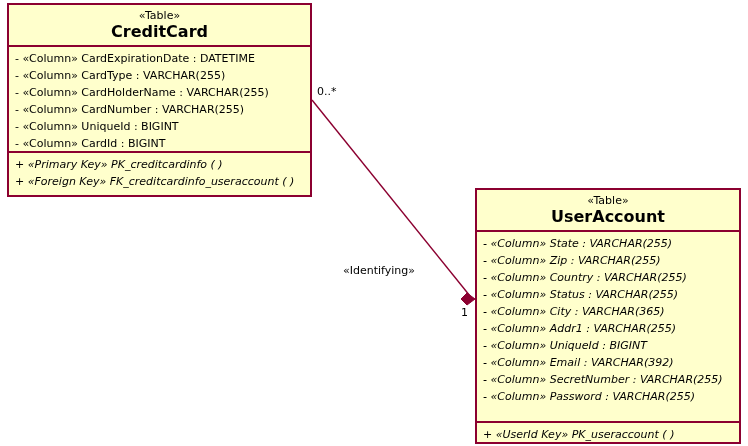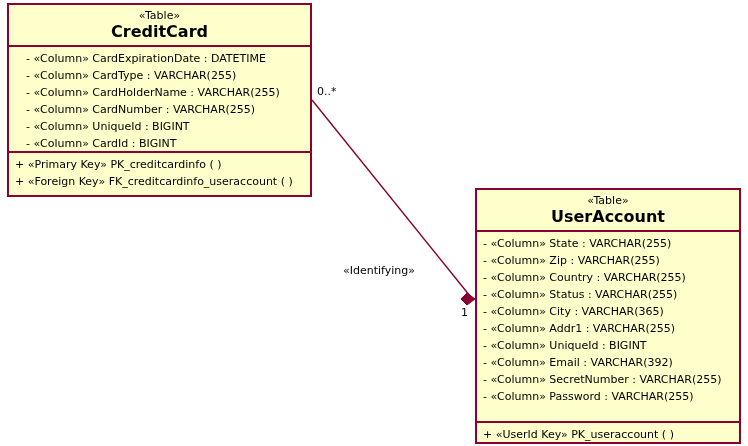--- a/index.html
+++ b/index.html
@@ -42,20 +42,21 @@
     font-size: 16px;
     color: #000000;
     font-weight: bold;
   }
   .uml-compartment {
     box-sizing: border-box;
     padding: 3px 0 3px 6px;
   }
   .uml-compartment.ops {
     border-top: 2px solid #8b0030;
+    font-style: italic;
   }
   .uml-feature {
     font-size: 11px;
     color: #000000;
     line-height: 17px;
     white-space: nowrap;
   }
 
   
   .connector-svg {
@@ -94,40 +95,40 @@
   <svg class="connector-svg" viewBox="0 0 748 446" xmlns="http://www.w3.org/2000/svg">
     <line class="conn-line" x1="312" y1="100" x2="470" y2="296"></line>
     <polygon class="conn-diamond" points="475,299 467,293 461,299 467,305"></polygon>
   </svg>
 
   <div class="uml-class" style="left:7px; top:3px; width:305px; height:194px;">
     <div class="uml-header" style="height:42px;">
       <span class="uml-stereotype">«Table»</span>
       <span class="uml-name">CreditCard</span>
     </div>
-    <div class="uml-compartment attrs" style="height:104px;margin-left:11px;">
+    <div class="uml-compartment attrs" style="height:104px;">
       <div class="uml-feature">-  «Column» CardExpirationDate : DATETIME</div>
       <div class="uml-feature">-  «Column» CardType : VARCHAR(255)</div>
       <div class="uml-feature">-  «Column» CardHolderName : VARCHAR(255)</div>
       <div class="uml-feature">-  «Column» CardNumber : VARCHAR(255)</div>
       <div class="uml-feature">-  «Column» UniqueId : BIGINT</div>
       <div class="uml-feature">-  «Column» CardId : BIGINT</div>
     </div>
     <div class="uml-compartment ops">
       <div class="uml-feature">+  «Primary Key» PK_creditcardinfo ( )</div>
       <div class="uml-feature">+  «Foreign Key» FK_creditcardinfo_useraccount ( )</div>
     </div>
   </div>
 
   <div class="uml-class" style="left:475px; top:188px; width:266px; height:256px;">
     <div class="uml-header" style="height:42px;">
       <span class="uml-stereotype">«Table»</span>
       <span class="uml-name">UserAccount</span>
     </div>
-    <div class="uml-compartment attrs" style="height:189px;">
+    <div class="uml-compartment attrs" style="height:189px;font-style:italic;">
       <div class="uml-feature">-  «Column» State : VARCHAR(255)</div>
       <div class="uml-feature">-  «Column» Zip : VARCHAR(255)</div>
       <div class="uml-feature">-  «Column» Country : VARCHAR(255)</div>
       <div class="uml-feature">-  «Column» Status : VARCHAR(255)</div>
       <div class="uml-feature">-  «Column» City : VARCHAR(365)</div>
       <div class="uml-feature">-  «Column» Addr1 : VARCHAR(255)</div>
       <div class="uml-feature">-  «Column» UniqueId : BIGINT</div>
       <div class="uml-feature">-  «Column» Email : VARCHAR(392)</div>
       <div class="uml-feature">-  «Column» SecretNumber : VARCHAR(255)</div>
       <div class="uml-feature">-  «Column» Password : VARCHAR(255)</div>

